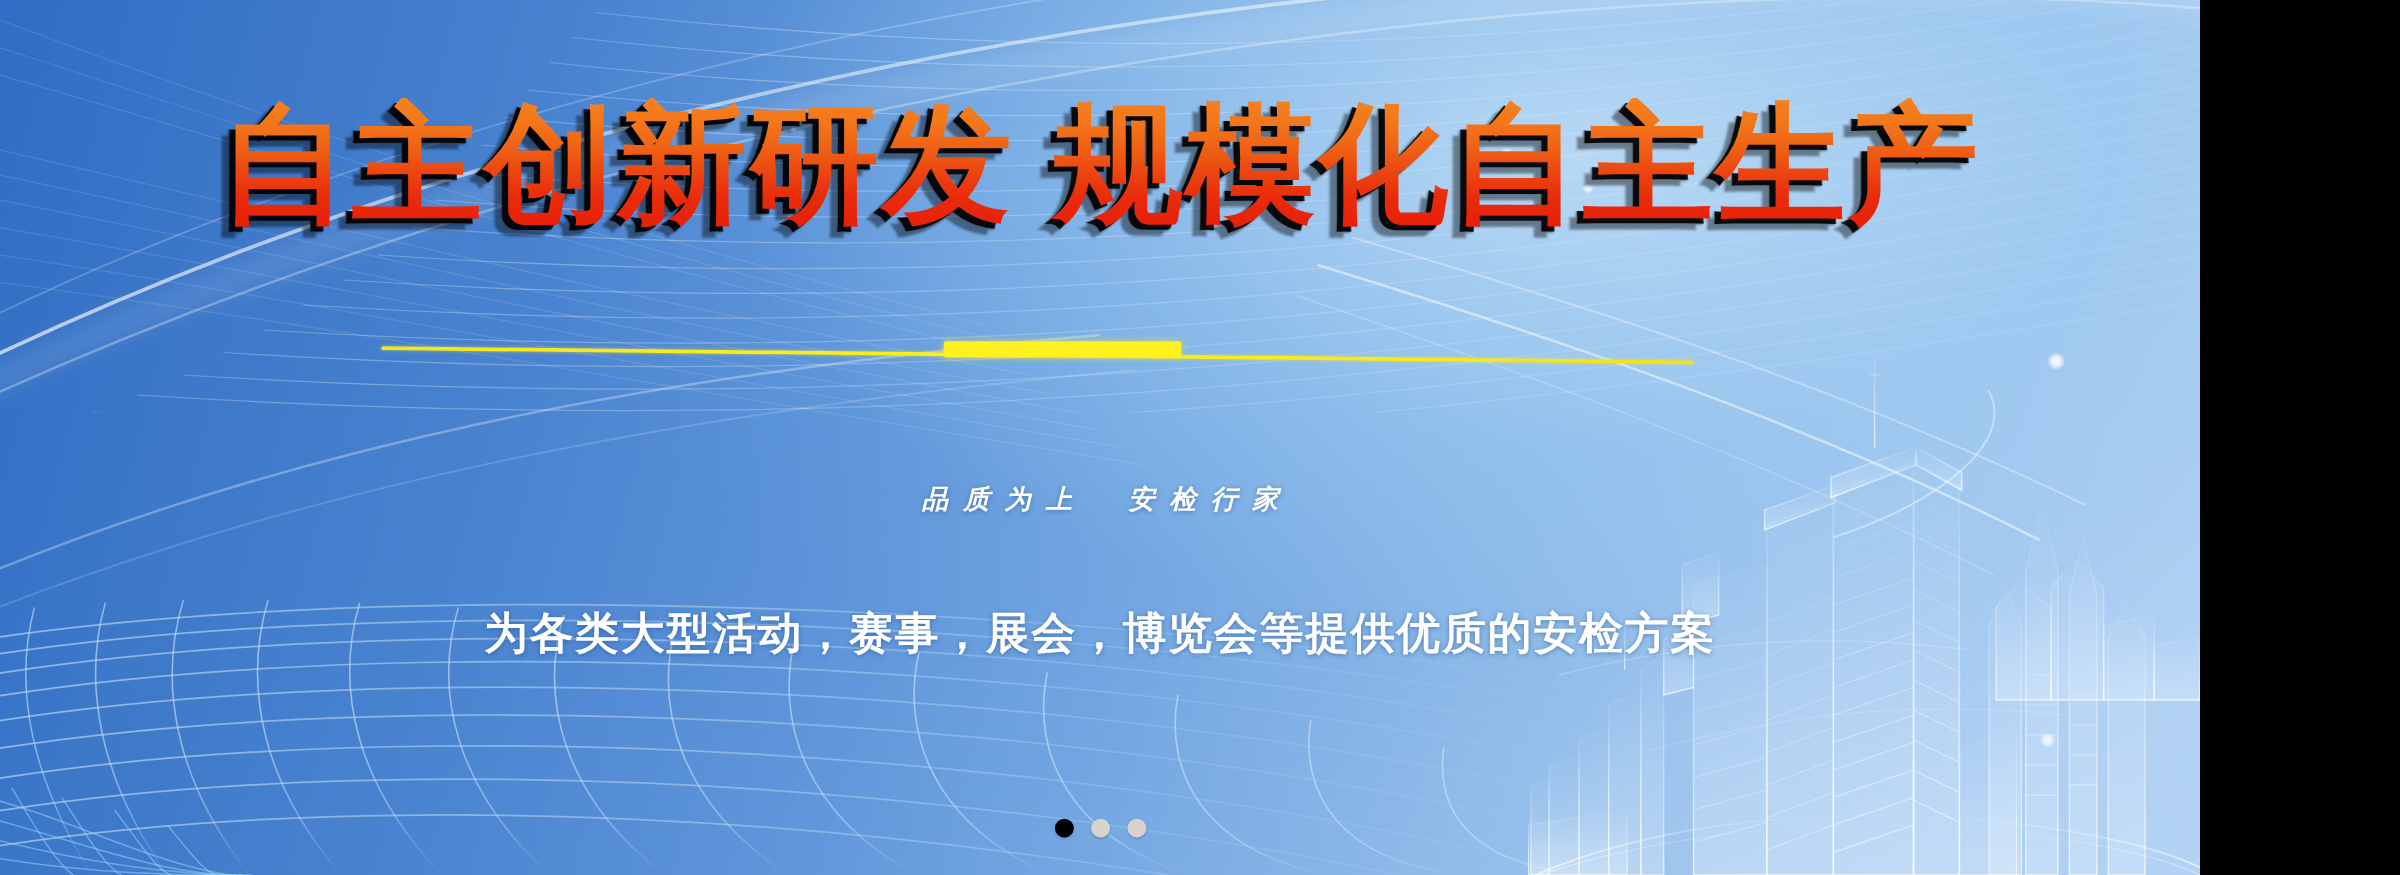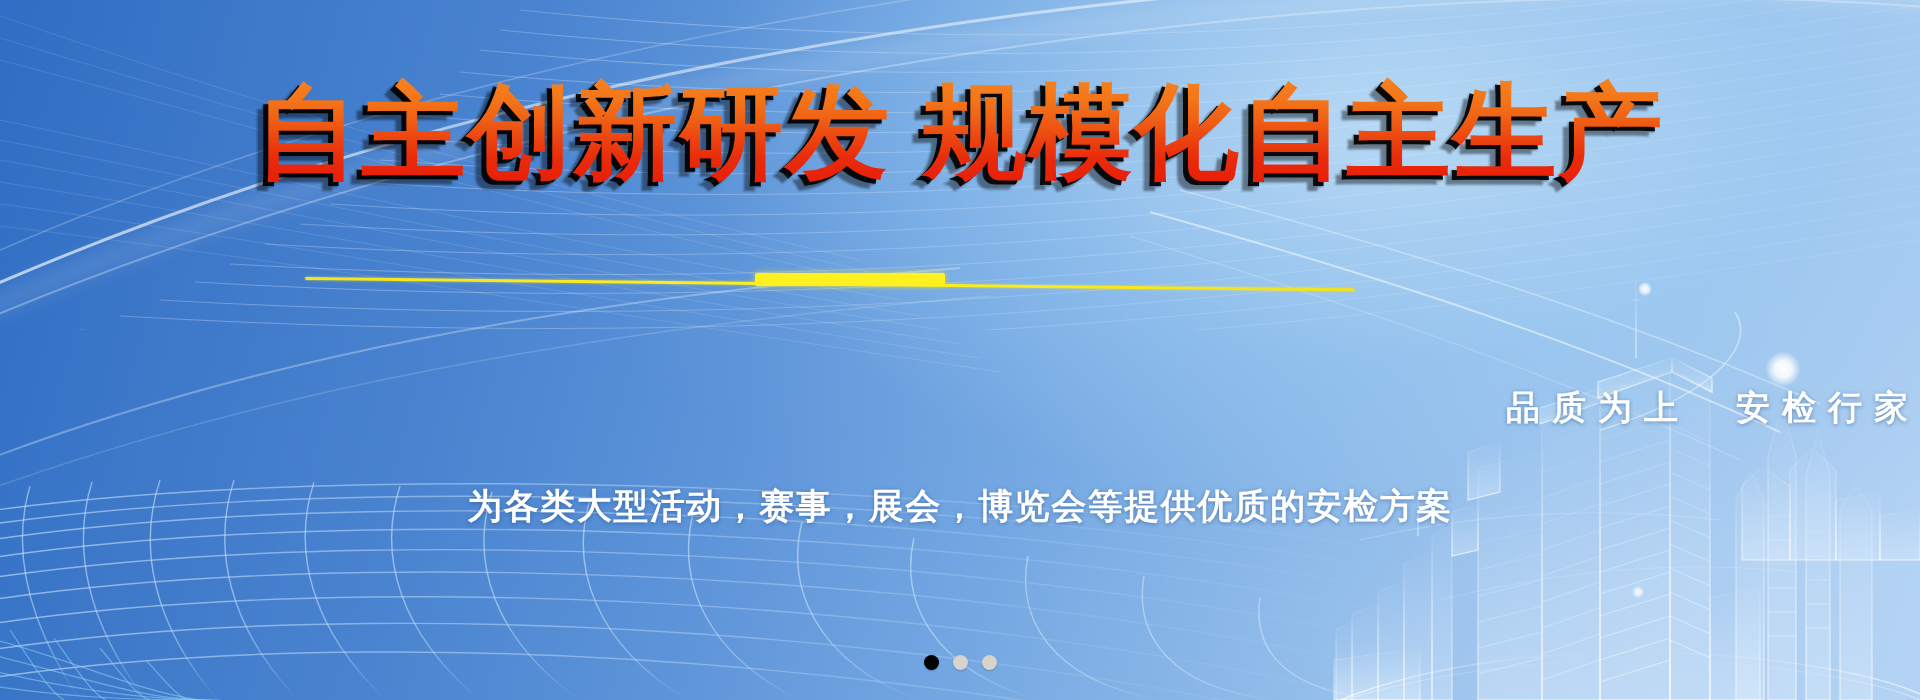--- a/index.html
+++ b/index.html
@@ -1,20 +1,20 @@
 <!DOCTYPE html>
 <html><head>
 <meta charset="utf-8">
 <style>
   html,body{margin:0;padding:0;background:#000;}
   *{box-sizing:border-box;}
 
   #banner{
     position:relative;
-    width:1920px;height:700px;
+    width:1760px;height:700px;
     overflow:hidden;
     font-family:"Liberation Sans","DejaVu Sans",sans-serif;
     background:
       radial-gradient(ellipse 1100px 620px at 72% 18%, rgba(185,218,245,0.95) 0%, rgba(150,198,240,0.55) 38%, rgba(120,175,228,0.12) 62%, rgba(0,0,0,0) 78%),
       linear-gradient(105deg,
         #2f6ec4 0%,
         #3d78c9 12%,
         #4a84d0 26%,
         #5d94d9 40%,
         #74a7e2 54%,
@@ -85,28 +85,29 @@
     background:#fff01f;
     border-radius:2px;
     box-shadow:0 0 6px rgba(255,240,30,0.6);
   }
 
   
   #sub1{
     position:absolute;
     left:0;right:0;
     top:385px;
-    text-align:right;
+    text-align:center;
     z-index:6;
-    font-size:34px;
+    font-size:21px;
     font-weight:700;
     color:#ffffff;
     letter-spacing:12px;
     text-indent:12px;
     text-shadow:0 1px 4px rgba(20,60,120,0.45);
+    font-style:italic;
   }
   #sub2{
     position:absolute;
     left:0;right:0;
     top:447px;
     text-align:center;
     z-index:6;
     font-size:35px;
     font-weight:700;
     color:#ffffff;

